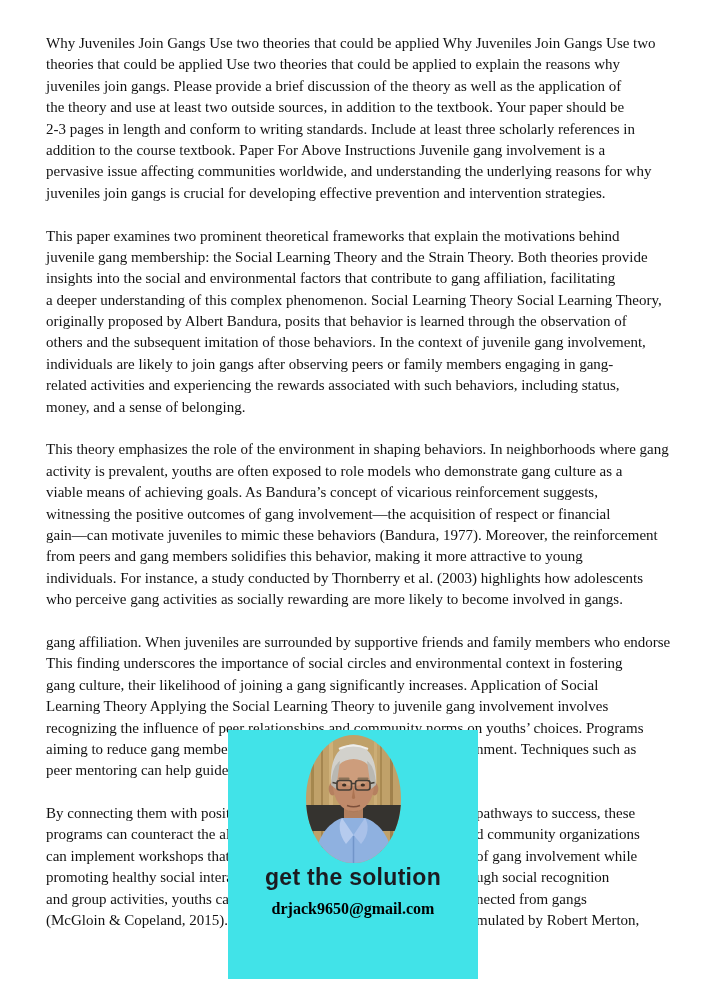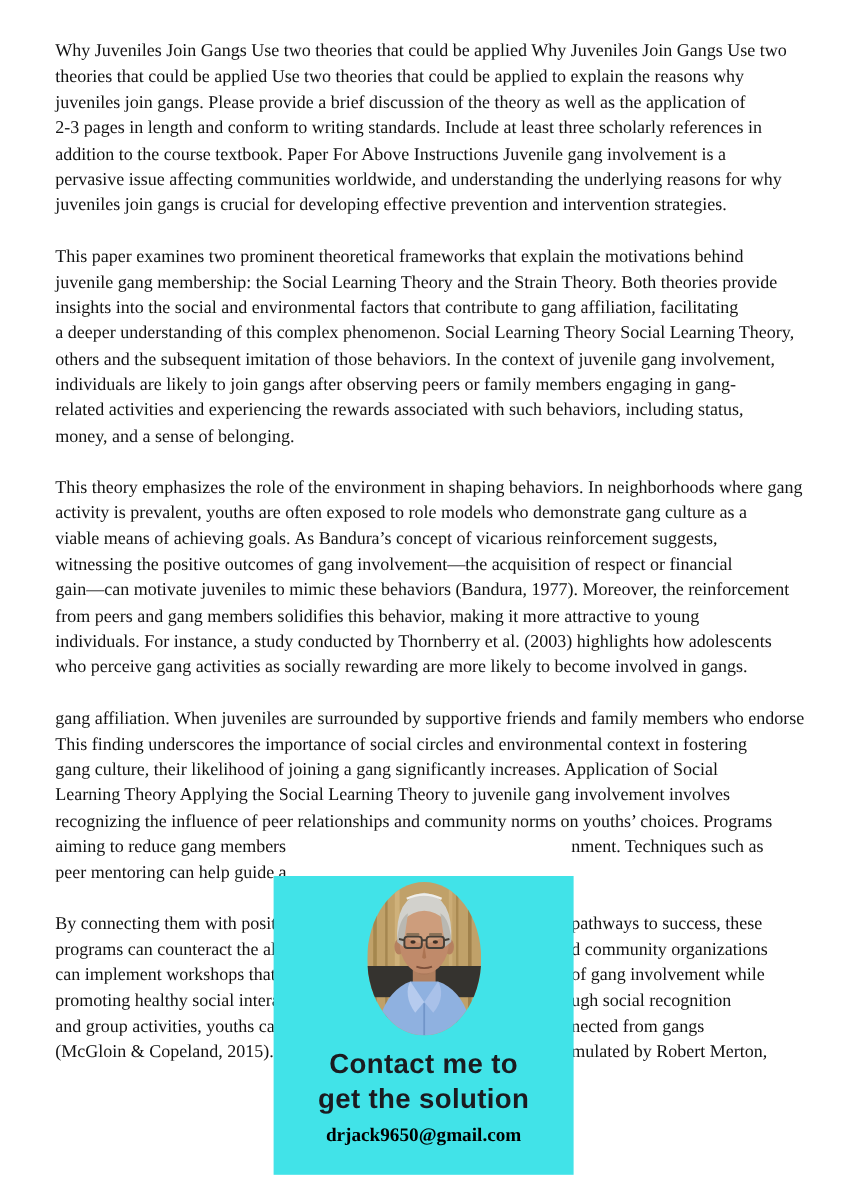--- a/index.html
+++ b/index.html
@@ -65,30 +65,32 @@
 </style>
 </head>
 <body style="background: rgb(255, 255, 255); color: rgb(18, 18, 18);">
 
 <div class="page">
   <div id="doc">
       <div class="paragraph">
         <div class="line">Why Juveniles Join Gangs Use two theories that could be applied Why Juveniles Join Gangs Use two</div>
         <div class="line">theories that could be applied Use two theories that could be applied to explain the reasons why</div>
         <div class="line">juveniles join gangs. Please provide a brief discussion of the theory as well as the application of</div>
+        <div class="line">the theory and use at least two outside sources, in addition to the textbook. Your paper should be</div>
         <div class="line">2-3 pages in length and conform to writing standards. Include at least three scholarly references in</div>
         <div class="line">addition to the course textbook. Paper For Above Instructions Juvenile gang involvement is a</div>
         <div class="line">pervasive issue affecting communities worldwide, and understanding the underlying reasons for why</div>
         <div class="line">juveniles join gangs is crucial for developing effective prevention and intervention strategies.</div>
       </div>
       <div class="paragraph">
         <div class="line">This paper examines two prominent theoretical frameworks that explain the motivations behind</div>
         <div class="line">juvenile gang membership: the Social Learning Theory and the Strain Theory. Both theories provide</div>
         <div class="line">insights into the social and environmental factors that contribute to gang affiliation, facilitating</div>
         <div class="line">a deeper understanding of this complex phenomenon. Social Learning Theory Social Learning Theory,</div>
+        <div class="line">originally proposed by Albert Bandura, posits that behavior is learned through the observation of</div>
         <div class="line">others and the subsequent imitation of those behaviors. In the context of juvenile gang involvement,</div>
         <div class="line">individuals are likely to join gangs after observing peers or family members engaging in gang-</div>
         <div class="line">related activities and experiencing the rewards associated with such behaviors, including status,</div>
         <div class="line">money, and a sense of belonging.</div>
       </div>
       <div class="paragraph">
         <div class="line">This theory emphasizes the role of the environment in shaping behaviors. In neighborhoods where gang</div>
         <div class="line">activity is prevalent, youths are often exposed to role models who demonstrate gang culture as a</div>
         <div class="line">viable means of achieving goals. As Bandura’s concept of vicarious reinforcement suggests,</div>
         <div class="line">witnessing the positive outcomes of gang involvement—the acquisition of respect or financial</div>
@@ -162,16 +164,15 @@
 
       <ellipse cx="38.2" cy="50" rx="2.2" ry="1.5" fill="#3c2f25"></ellipse>
       <ellipse cx="56.8" cy="50" rx="2.2" ry="1.5" fill="#3c2f25"></ellipse>
 
       <path d="M47.5,52 L45.8,63 Q47.5,65 49.2,63 Z" fill="#aa7150" opacity="0.9"></path>
 
       <path d="M41,70.5 Q47.5,73 54,70.5" stroke="#7c4f3a" stroke-width="1.5" fill="none"></path>
       <path d="M43,76 Q47.5,77.5 52,76" stroke="#a9765a" stroke-width="1" fill="none" opacity="0.7"></path>
     </svg>
   </div>
-  <div class="contact-line first" style="color: rgb(27, 27, 32);">Contact me to</div>
   <div class="contact-line" style="color: rgb(27, 27, 32); text-align: center;">get the solution</div>
   <div class="email" style="color: rgb(0, 0, 0);">drjack9650@gmail.com</div>
 </div>
 
 </body></html>

